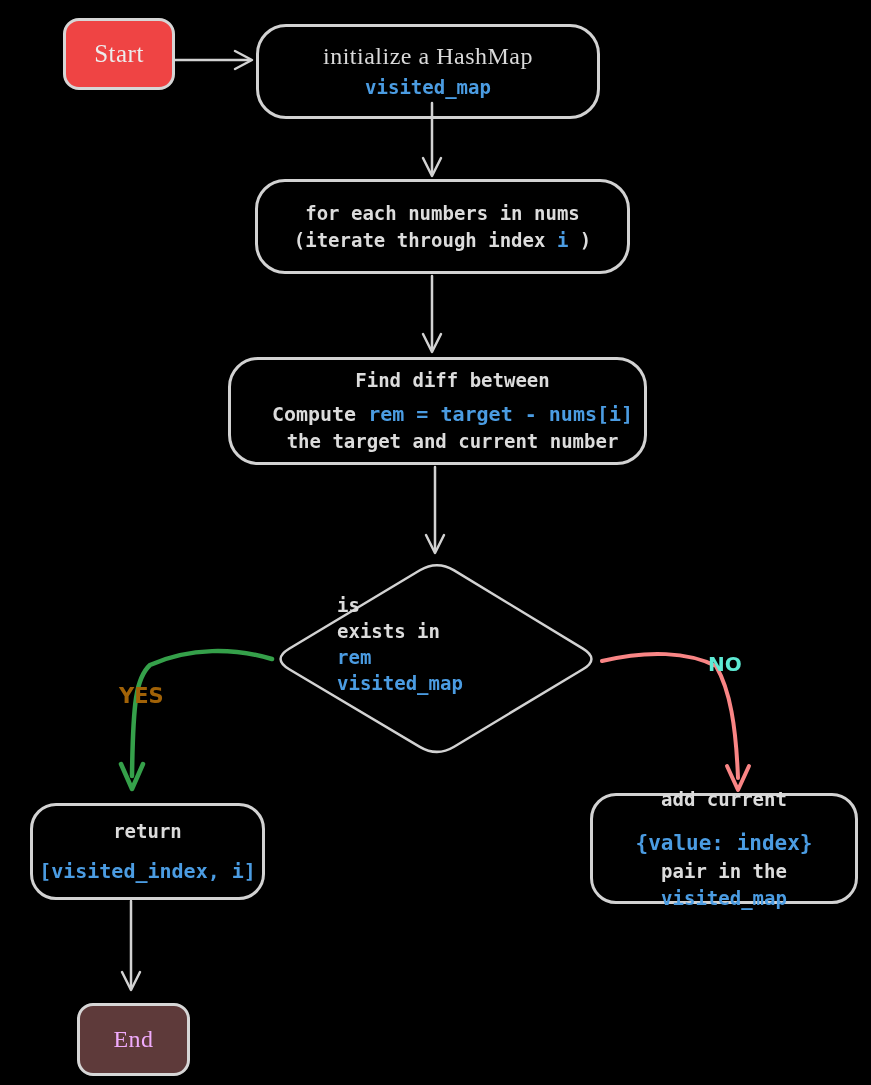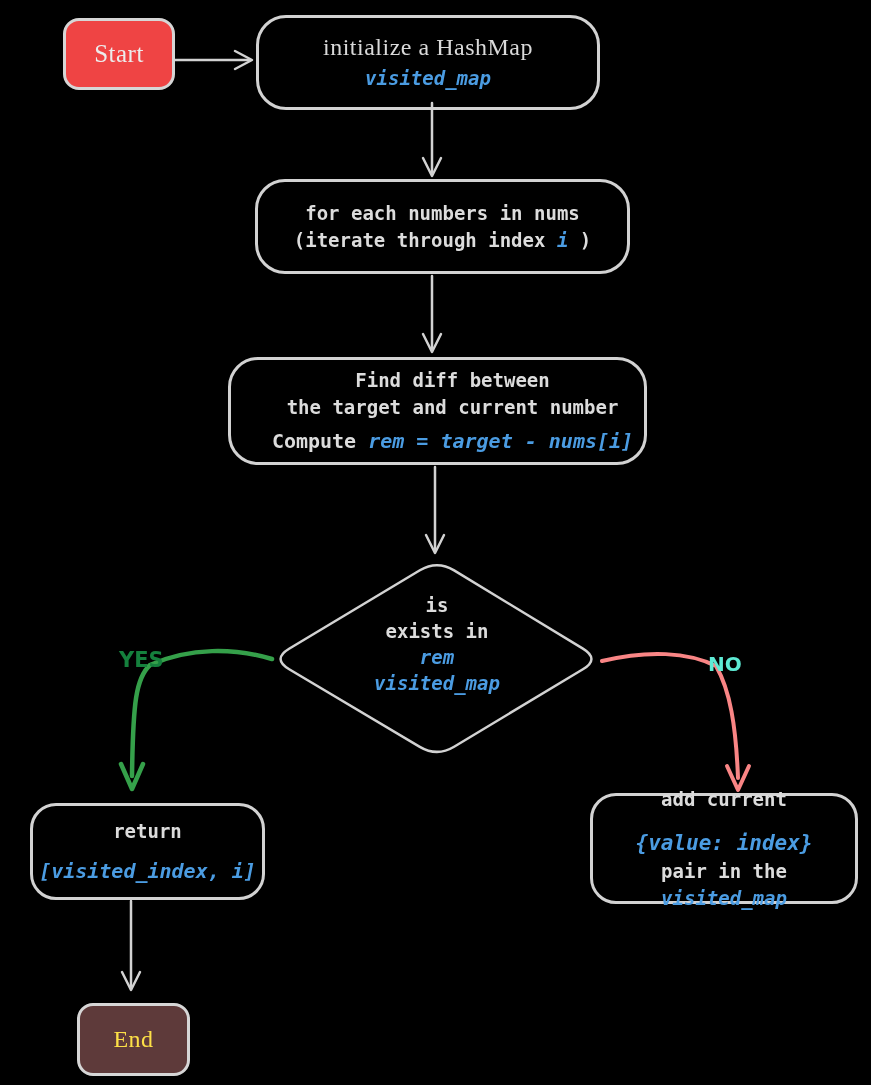--- a/index.html
+++ b/index.html
@@ -40,57 +40,56 @@
     font-family: cursive;
     letter-spacing: 0.5px;
     color: #d9d9d9;
   }
   .mono {
     font-family: "DejaVu Sans Mono", monospace;
     font-weight: 700;
     color: #dcdcdc;
     white-space: pre;
   }
-  .blue { color: #4b9ce2; font-style: italic; }
+  .blue { color: #4b9ce2; }
   .sz19 { font-size: 19px; line-height: 27px; }
   .sz20 { font-size: 20px; line-height: 28px; }
   .sz21 { font-size: 21px; line-height: 29px; margin-top: 16px; }
   .start-node {
     left: 63px; top: 18px;
     width: 112px; height: 72px;
     background: #ef4444;
   }
   .start-node .label { font-size: 25px; color: #ececec; }
   .end-node {
     left: 77px; top: 1003px;
     width: 113px; height: 73px;
     background: #5e3a3a;
   }
-  .end-node .label { font-size: 24px; color: #fde047; }
-  .init-node { left: 256px; top: 15px; width: 344px; height: 95px; gap: 4px; }
+  .end-node .label { font-size: 24px; color: #f0abfc; }
+  .init-node { left: 256px; top: 24px; width: 344px; height: 95px; gap: 4px; }
   .init-node .title { font-size: 24px; }
   .loop-node { left: 255px; top: 179px; width: 375px; height: 95px; }
   .compute-node { left: 228px; top: 357px; width: 419px; height: 108px; padding-left: 30px; }
   .compute-node .formula { margin-top: 6px; }
   .return-node { left: 30px; top: 803px; width: 235px; height: 97px; border-radius: 26px; gap: 12px; }
   .add-node { left: 590px; top: 793px; width: 268px; height: 111px; border-radius: 26px; }
   .decision-text {
     position: absolute;
     left: 337px; top: 592px;
     width: 200px;
-    text-align: center;
   }
   .decision-text div { font-size: 19px; line-height: 26px; }
   .edge-label {
     position: absolute;
     font-family: "DejaVu Sans", sans-serif;
     font-weight: 800;
     font-size: 21px;
   }
-  .yes-label { left: 119px; top: 648px; color: #15803d; }
+  .yes-label { left: 119px; top: 684px; color: #a16207; }
   .no-label  { left: 708px; top: 652px; color: #5eead4; font-size: 20px; }
 </style>
 </head>
 <body>
 
 <div class="canvas">
 
   <svg class="layer" viewBox="0 0 871 1085" aria-hidden="true">
 
     <g stroke="#d2d2d2" stroke-width="2.5" fill="none" stroke-linecap="round" stroke-linejoin="round">
@@ -128,22 +127,22 @@
     <div class="mono sz19 blue">visited_map</div>
   </div>
 
   <div class="node loop-node">
     <div class="mono sz19">for each numbers in nums</div>
     <div class="mono sz19"><span>(iterate through index </span><span class="blue">i</span><span> )</span></div>
   </div>
 
   <div class="node compute-node">
     <div class="mono sz19">Find diff between</div>
+    <div class="mono sz20 formula"><span>Compute </span><span class="blue">rem = target - nums[i]</span></div>
     <div class="mono sz19">the target and current number</div>
-    <div class="mono sz20 formula"><span>Compute </span><span class="blue">rem = target - nums[i]</span></div>
   </div>
 
   <div class="decision-text">
     <div class="mono">is</div>
     <div class="mono">exists in</div>
     <div class="mono blue">rem</div>
     <div class="mono blue">visited_map</div>
   </div>
 
   <div class="edge-label yes-label">YES</div>

